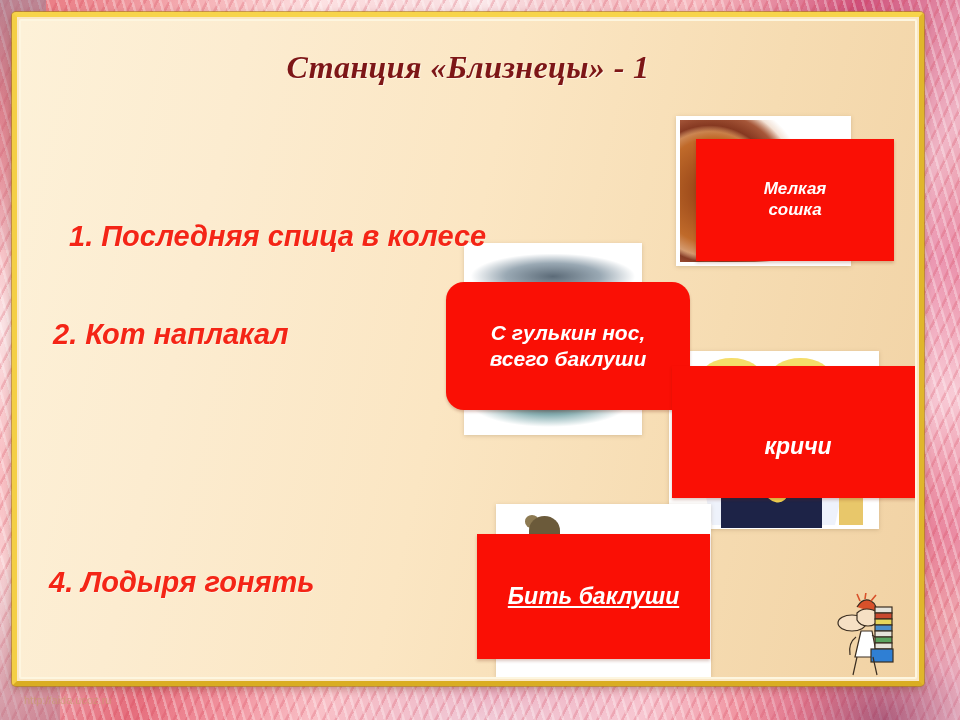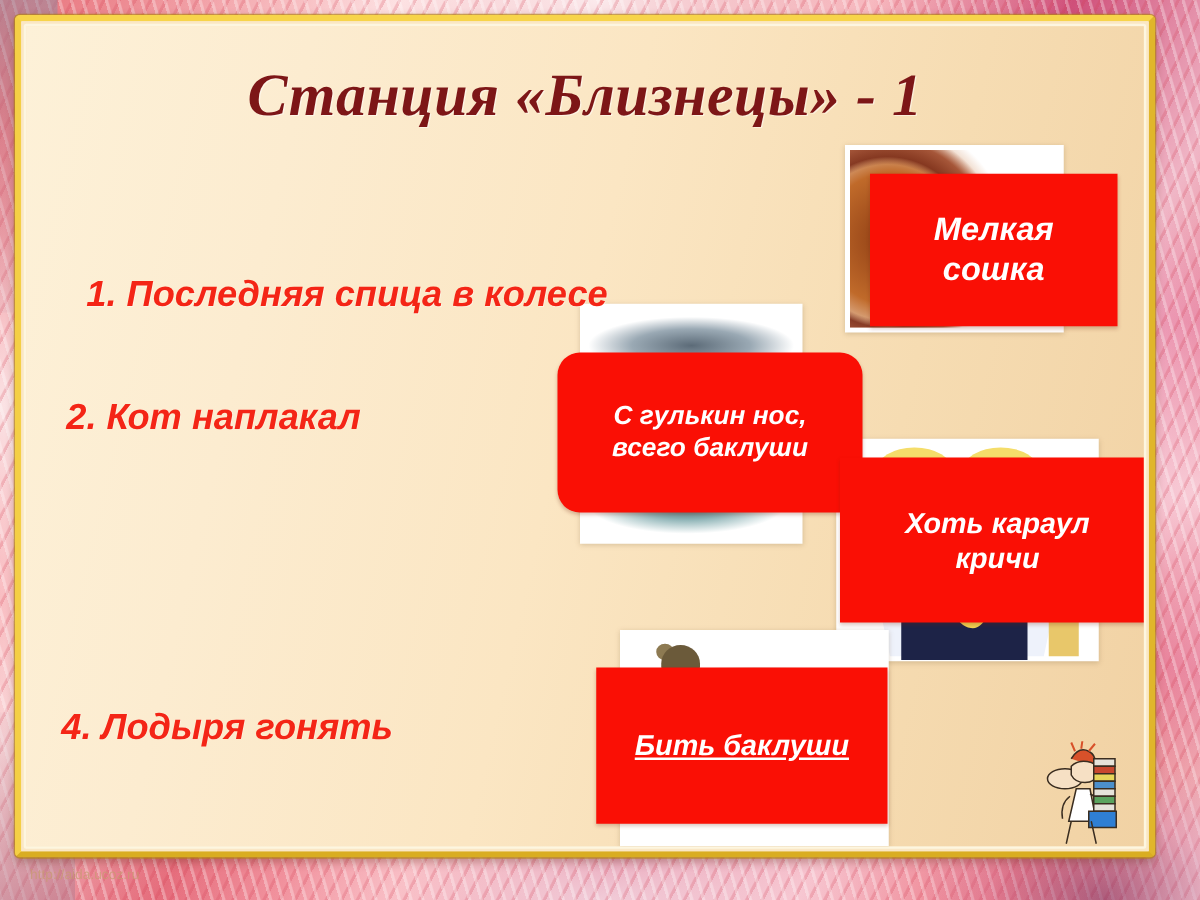--- a/index.html
+++ b/index.html
@@ -132,35 +132,35 @@
     color: #ffffff;
     display: flex;
     align-items: center;
     justify-content: center;
     text-align: center;
     font-style: italic;
     font-weight: bold;
     line-height: 1.22;
     box-shadow: 0 2px 3px rgba(120,30,10,0.25);
   }
-  #box-melkaya     { left: 675px; top: 118px;  width: 198px; height: 122px; font-size: 26px; }
+  #box-melkaya     { left: 675px; top: 118px;  width: 198px; height: 122px; font-size: 17px; }
   #box-gulkin      { left: 425px; top: 261px;  width: 244px; height: 128px; font-size: 21px; border-radius: 18px; }
   #box-karaul      { left: 651px; top: 345px;  width: 252px; height: 132px; font-size: 23px; }
   #box-baklushi    { left: 456px; top: 513px;  width: 233px; height: 125px; font-size: 23px; text-decoration: underline; }
 
   
   #title {
     position: absolute;
     left: 0; top: 28px;
     width: 894px;
     text-align: center;
     font-family: "Liberation Serif", "DejaVu Serif", serif;
     font-style: italic;
     font-weight: bold;
-    font-size: 48px;
+    font-size: 32px;
     color: #7d1617;
     letter-spacing: 0.4px;
     text-shadow: 1px 1px 0 rgba(255,255,255,0.5);
   }
 
   
   .idiom {
     position: absolute;
     font-family: "Liberation Sans", sans-serif;
     font-style: italic;
@@ -283,21 +283,21 @@
 
     <div class="red-box" id="box-gulkin">
       <span>
         <span>С гулькин нос,</span><br>
         <span>всего баклуши</span>
       </span>
     </div>
 
     <div class="red-box" id="box-karaul">
       <span>
-        <span>Хоть караул</span><br>
+        <br>
         <span>кричи</span>
       </span>
     </div>
 
     <div class="red-box" id="box-baklushi">
       <span>Бить баклуши</span>
     </div>
 
     <div id="myshared">
       <svg width="30" height="30" viewBox="0 0 30 30">

